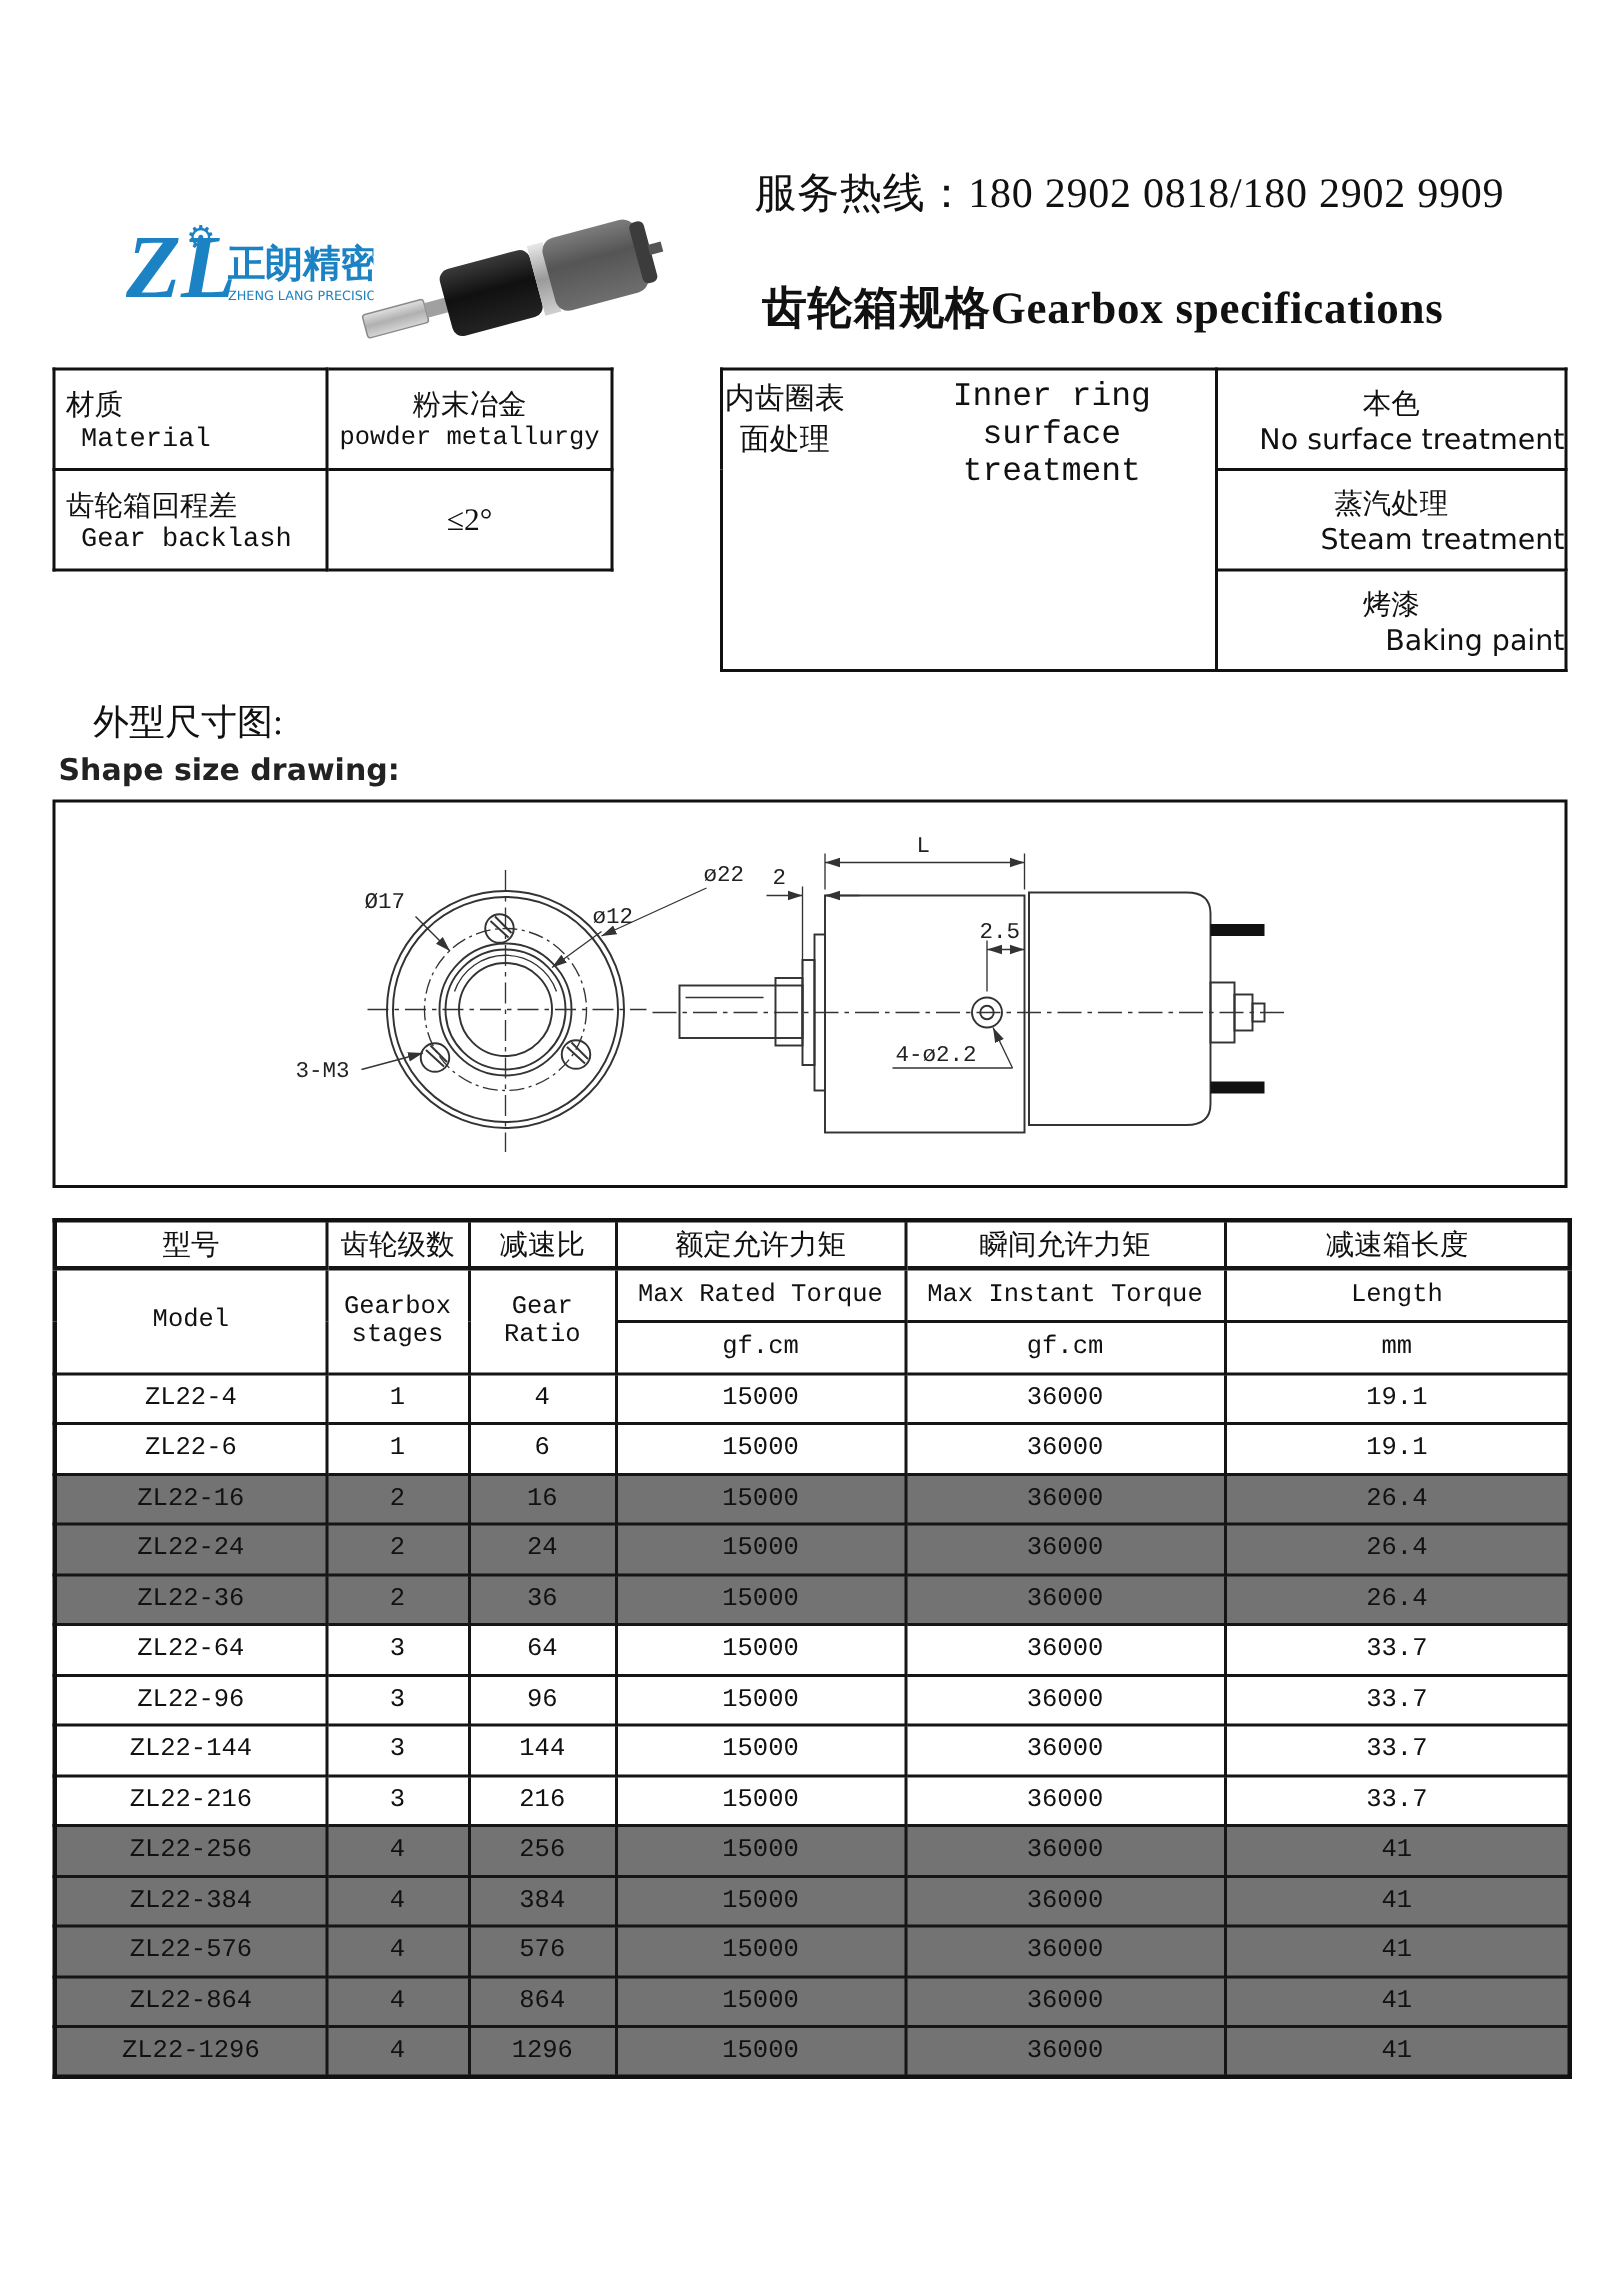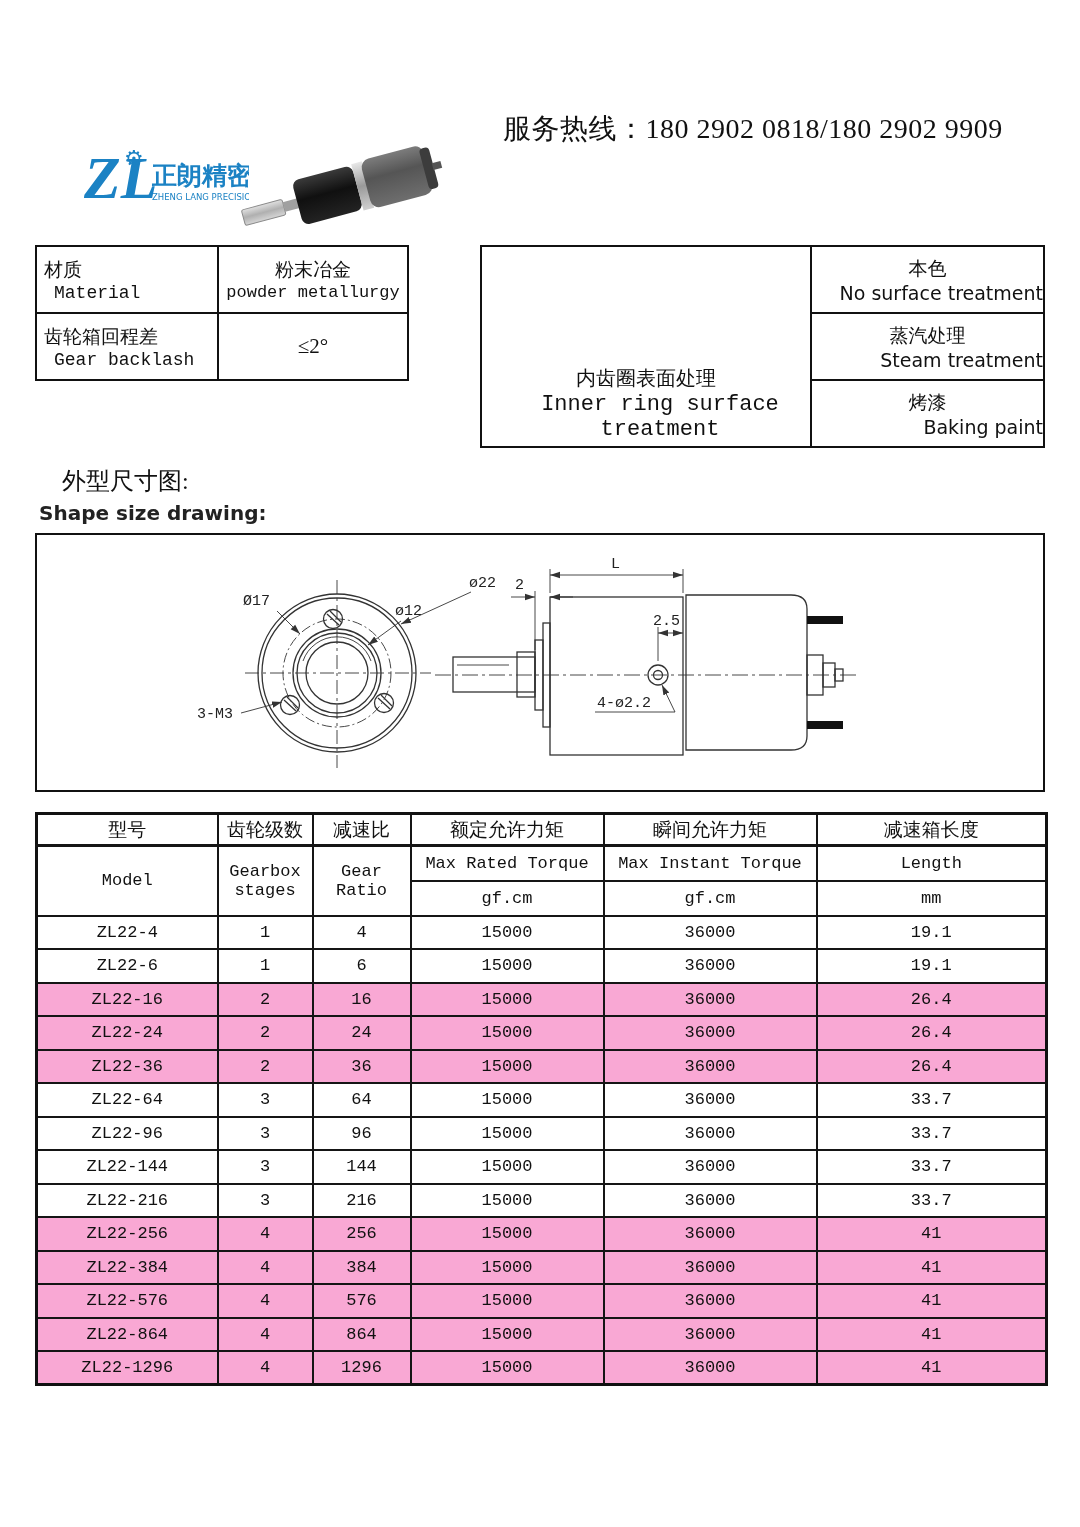--- a/index.html
+++ b/index.html
@@ -24,21 +24,21 @@
   .spec-left .lbl { width:182px; padding-left:7px; }
   .spec-left .lbl .zh { font-size:19px; }
   .spec-left .lbl .en { font-size:18px; padding-left:10px; }
   .spec-left .val { text-align:center; }
   .spec-left .val .main { font-size:19px; }
   .spec-left .val .sub { font-size:17px; }
 
   .spec-right { position:absolute; left:480px; top:245px; width:565px; table-layout:fixed; }
   .spec-right td { border:2px solid #111; height:67px; vertical-align:middle; text-align:center; }
   .spec-right .merged { width:330px; }
-  .spec-right .merged .inner { display:flex; flex-direction:column; justify-content:flex-end; height:190px; }
+  .spec-right .merged .inner { display:flex; flex-direction:row; justify-content:flex-end; height:190px; }
   .spec-right .merged .zh { font-size:20px; }
   .spec-right .merged .en { font-size:22px;padding-left:28px; }
   .spec-right .opt .zh { font-size:19px; }
   .spec-right .opt .en { font-size:19px; }
 
   
   .drawing-label-zh { position:absolute; left:62px; top:465px; font-size:24px; }
   .drawing-label-en { position:absolute; left:39px; top:501px; font-size:20px; font-weight:bold; color:#222; }
   .drawing-box { position:absolute; left:35px; top:533px; width:1010px; height:259px; border:2px solid #111; background:#fff; }
   .drawing-box svg { display:block; }
@@ -49,21 +49,21 @@
 
   
   .main-table { position:absolute; left:35px; top:812px; width:1010px; table-layout:fixed; border:3px solid #111;padding-left:48px; }
   .main-table th, .main-table td { border:2px solid #151515; text-align:center; vertical-align:middle; font-weight:normal; }
   .main-table col.c1{width:181px} .main-table col.c2{width:95px} .main-table col.c3{width:98px}
   .main-table col.c4{width:193px} .main-table col.c5{width:213px} .main-table col.c6{width:230px}
   .main-table thead tr.zh th { height:32px; font-size:19px; border-bottom-width:3px; }
   .main-table thead tr.en th { height:35px; font-size:17px; }
   .main-table thead th.small { font-size:11px;margin-left:40px; }
   .main-table tbody td { height:33.5px; font-size:17px; }
-  .main-table tbody tr.hl td { background:#f9a8d4; }
+  .main-table tbody tr.hl td { background:#737373; }
 </style>
 </head>
 <body>
 
 <div class="page">
 
   <div class="logo-wrap">
     <svg width="165" height="84" viewBox="0 0 165 84">
       <text x="0" y="62" font-family="Liberation Serif, DejaVu Serif, serif" font-size="60" font-weight="bold" font-style="italic" fill="#1b82c4">ZL</text>
       <text x="40" y="30" font-family="DejaVu Sans, sans-serif" font-size="22" fill="#1b82c4">⚙</text>
@@ -102,20 +102,21 @@
         <rect x="68" y="31" width="62" height="46" rx="7" fill="url(#gb)"></rect>
         <rect x="130" y="30" width="11" height="48" fill="url(#rg)"></rect>
         <rect x="139" y="29" width="64" height="50" rx="9" fill="url(#mt)"></rect>
         <rect x="199" y="33" width="10" height="42" rx="4" fill="#3c3c3c"></rect>
         <rect x="208" y="50" width="9" height="7" fill="#555"></rect>
       </g>
     </svg>
   </div>
 
   <div class="hotline">服务热线：180 2902 0818/180 2902 9909</div>
+  <div class="doc-title">齿轮箱规格Gearbox specifications</div>
 
   <table class="spec-left">
     <tbody>
     <tr>
       <td class="lbl">
         <div class="zh">材质</div>
         <div class="en mono">Material</div>
       </td>
       <td class="val">
         <div class="main">粉末冶金</div>

